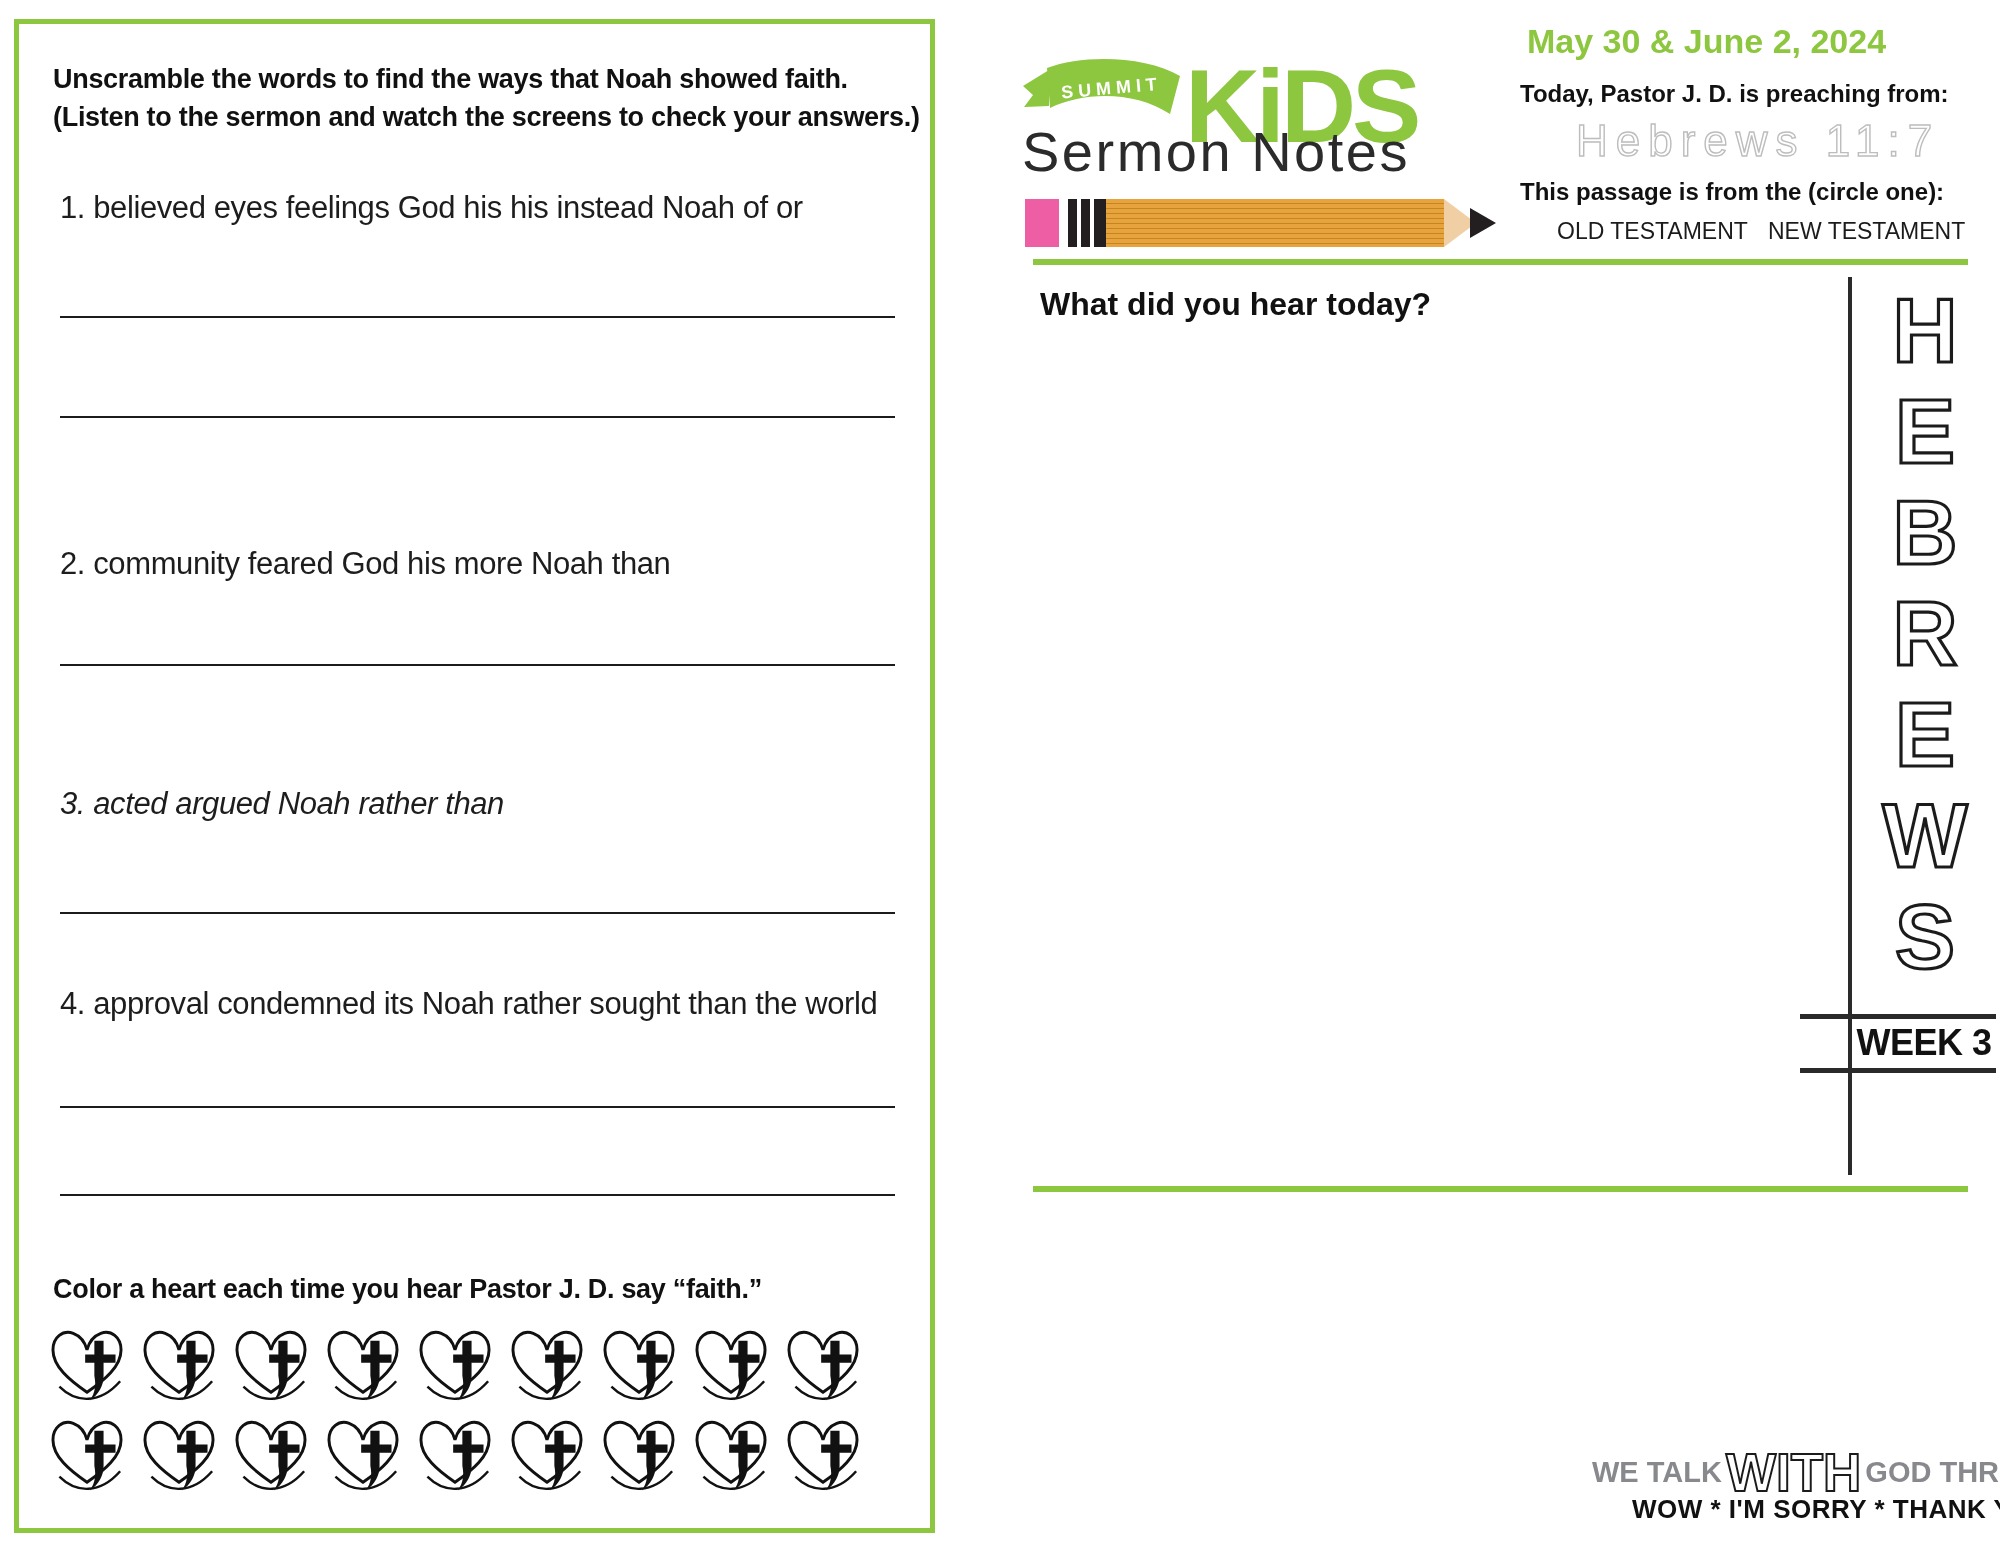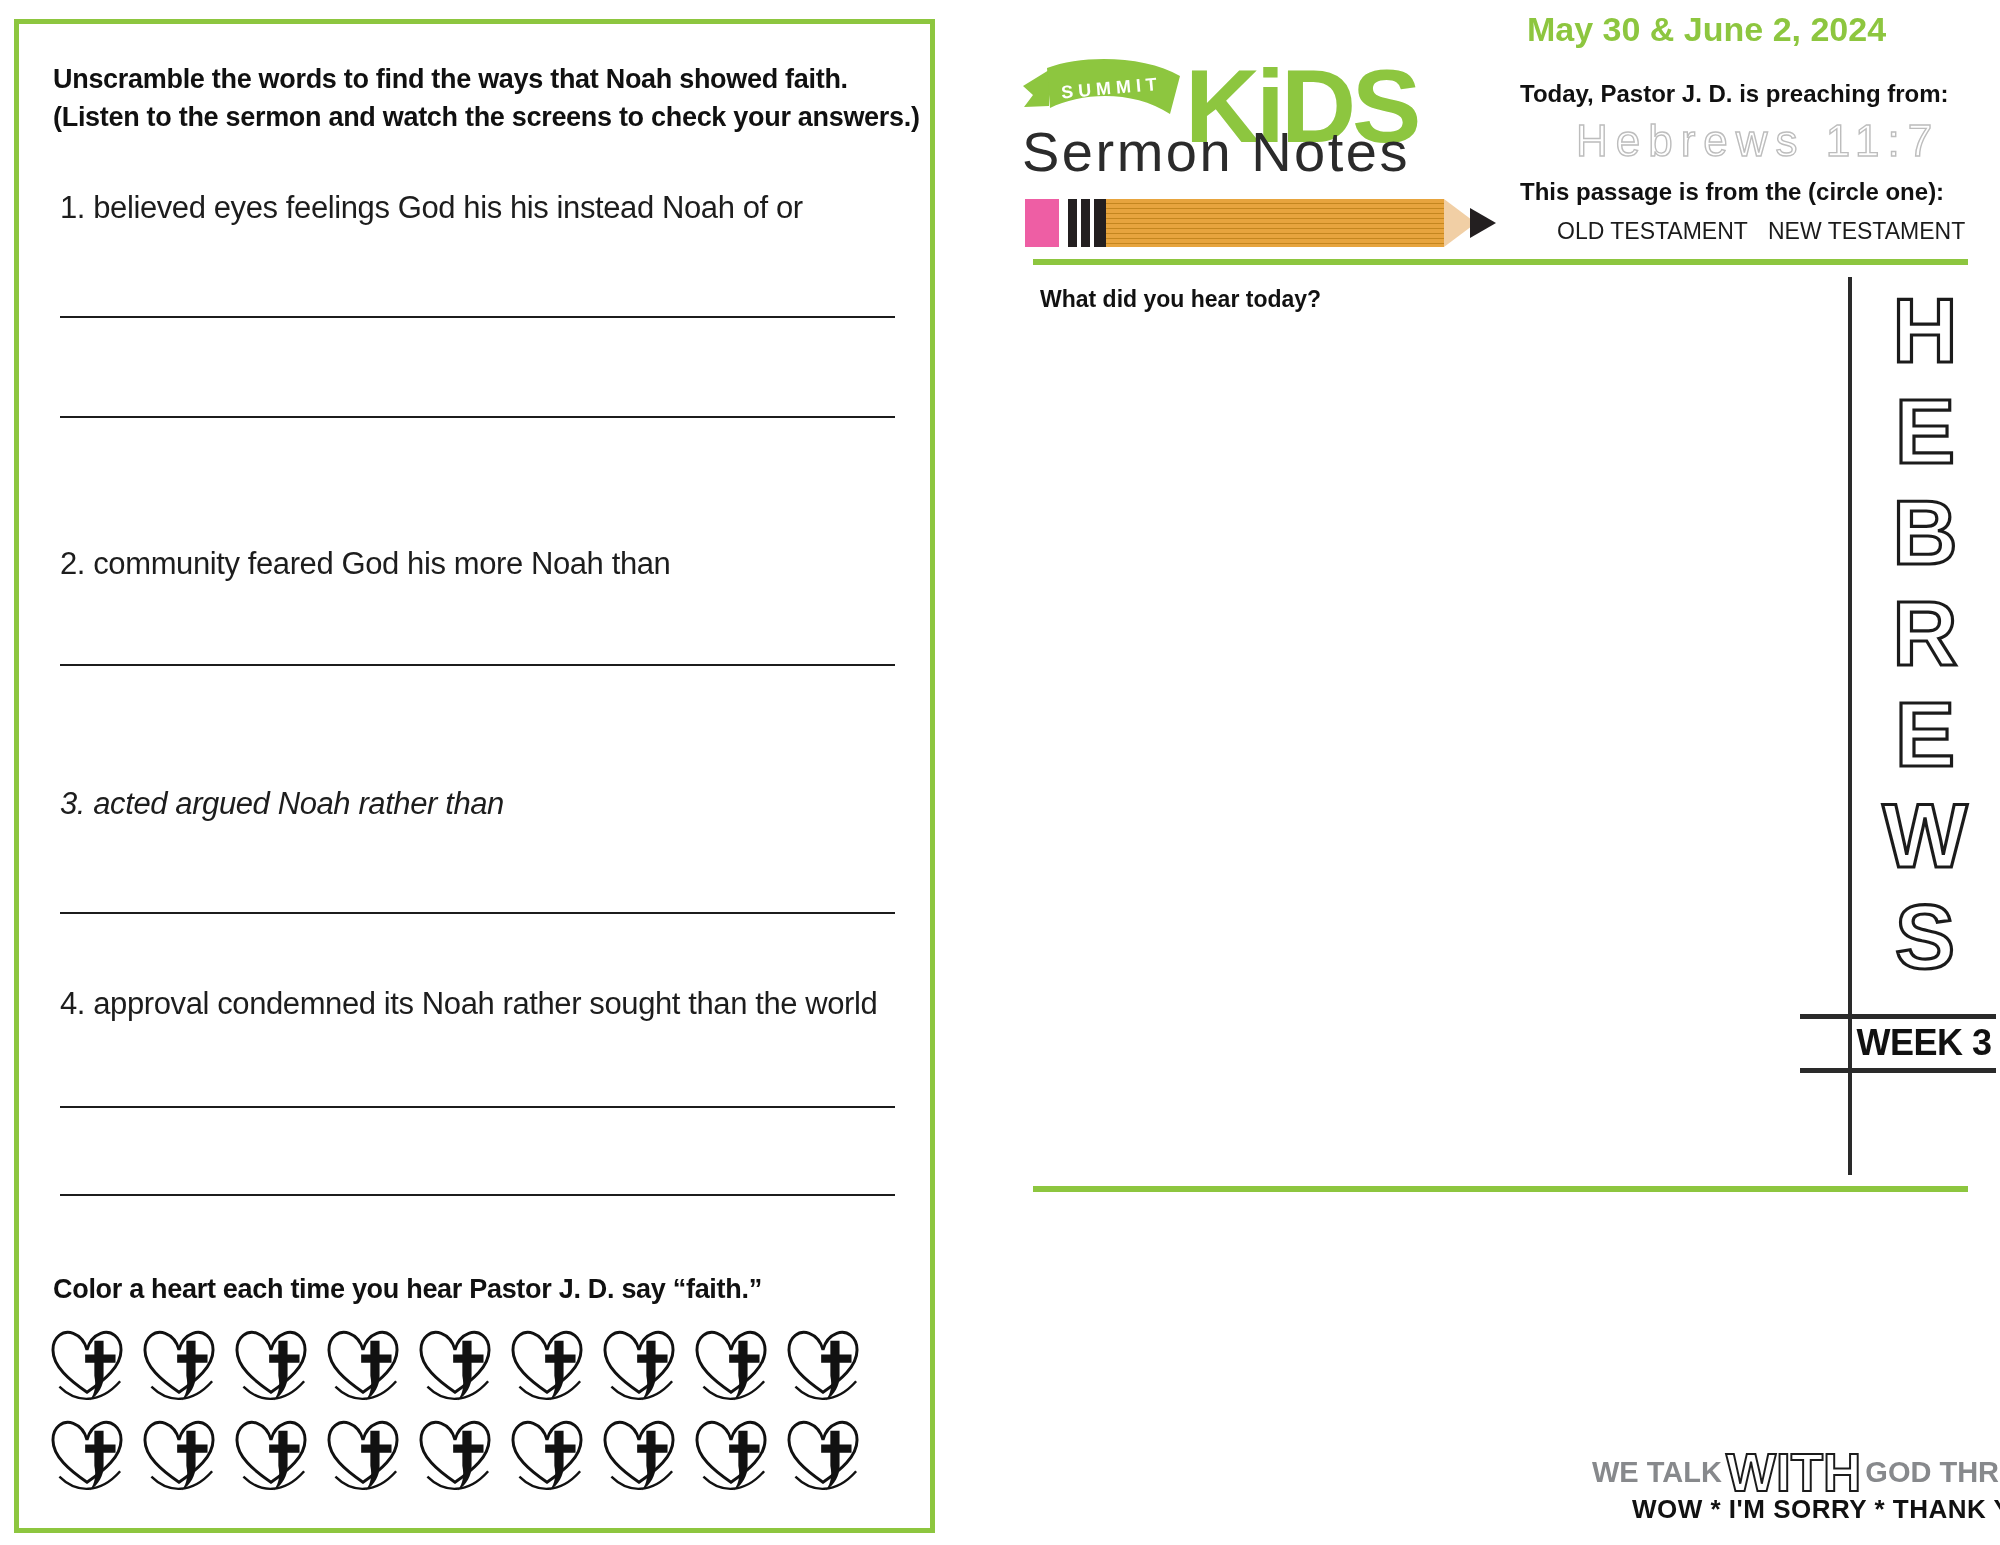--- a/index.html
+++ b/index.html
@@ -24,29 +24,29 @@
   .p-eraser{width:34px;height:48px;background:#ee5ea4;}
   .p-gap{width:9px;height:48px;background:#fff;}
   .p-band{width:9px;height:48px;background:#231f20;}
   .p-gap2{width:4px;height:48px;background:#fff;}
   .p-band3{width:12px;height:48px;background:#231f20;}
   .p-body{width:338px;height:48px;background:repeating-linear-gradient(180deg,#e7a43e 0 4px,#c4861f 4px 5px);}
   .p-tip{width:32px;height:48px;background:#f1cfa5;clip-path:polygon(0 0,100% 50%,0 100%);}
   .p-lead{width:26px;height:30px;background:#231f20;clip-path:polygon(0 0,100% 50%,0 100%);margin-left:-6px;}
 
   
-  .date-line{position:absolute;left:1527px;top:10px;font-size:34px;font-weight:700;color:#8dc63f;white-space:nowrap;}
+  .date-line{position:absolute;left:1527px;top:22px;font-size:34px;font-weight:700;color:#8dc63f;white-space:nowrap;}
   .preach-label{position:absolute;left:1520px;top:80px;font-size:24px;font-weight:700;color:#111;white-space:nowrap;}
   .passage-trace{position:absolute;left:1576px;top:116px;font-size:44px;font-weight:400;letter-spacing:8px;
       color:#c2c2c2;-webkit-text-fill-color:#ffffff;-webkit-text-stroke:1.4px #bdbdbd;white-space:nowrap;}
   .circle-label{position:absolute;left:1520px;top:178px;font-size:24px;font-weight:700;color:#111;white-space:nowrap;}
   .testament{position:absolute;top:218px;font-size:23px;font-weight:400;color:#1b1b1b;white-space:nowrap;}
 
   .green-line{position:absolute;left:1033px;width:935px;height:6px;background:#8dc63f;}
-  .section-q{position:absolute;left:1040px;font-size:23px;font-weight:700;color:#111;white-space:nowrap;}
+  .section-q{position:absolute;left:1040px;font-size:32px;font-weight:700;color:#111;white-space:nowrap;}
 
   
   .v-line{position:absolute;left:1848px;top:277px;width:4px;height:898px;background:#2a2a2a;}
   .letters-col{position:absolute;left:1854px;top:281px;width:142px;display:flex;flex-direction:column;align-items:center;}
   .letter{font-size:90px;line-height:101px;font-weight:700;color:#1b1b1b;
       -webkit-text-fill-color:#ffffff;-webkit-text-stroke:3.2px #1b1b1b;}
   .h-rule{position:absolute;left:1800px;width:196px;height:5px;background:#2a2a2a;}
   .week-label{position:absolute;left:1850px;top:1022px;width:148px;text-align:center;font-size:36px;font-weight:700;color:#111;letter-spacing:-0.5px;}
   .chapter-num{position:absolute;left:1854px;top:1072px;width:142px;text-align:center;font-size:130px;line-height:1;font-weight:700;
       color:#1b1b1b;-webkit-text-fill-color:#ffffff;-webkit-text-stroke:4px #1b1b1b;}

